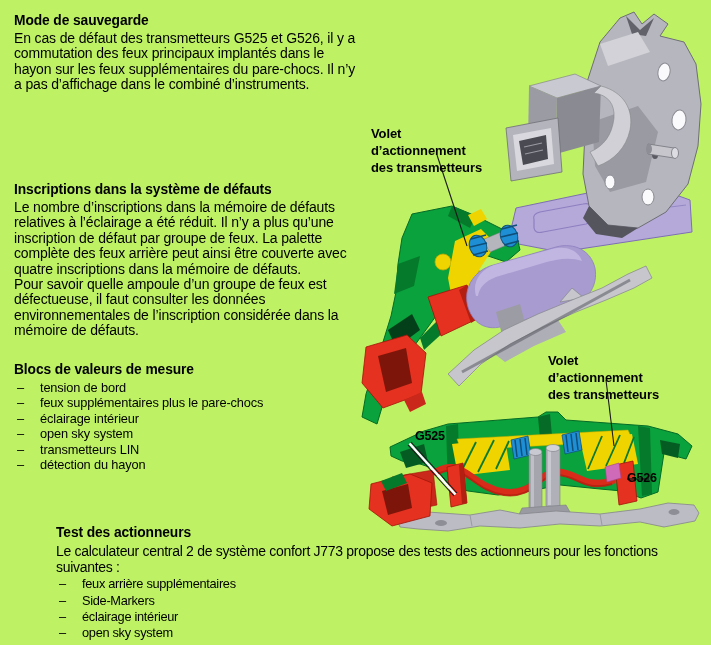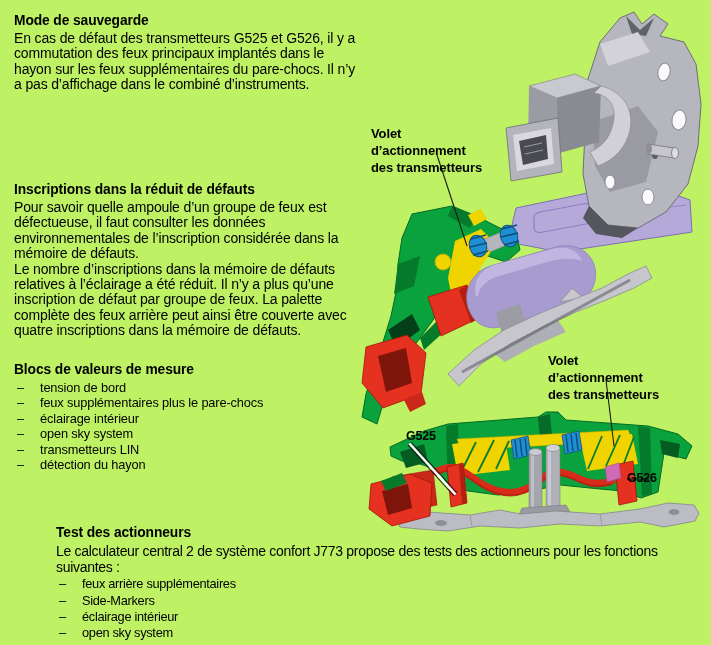--- a/index.html
+++ b/index.html
@@ -22,23 +22,23 @@
 <body>
 
 <div class="page">
 
   <div class="sec" id="sec1" style="top:12px;">
     <div class="hd">Mode de sauvegarde</div>
     <p class="para">En cas de défaut des transmetteurs G525 et G526, il y a commutation des feux principaux implantés dans le hayon sur les feux supplémentaires du pare-chocs. Il n’y a pas d’affichage dans le combiné d’instruments.</p>
   </div>
 
   <div class="sec" id="sec2" style="top:181px;">
-    <div class="hd">Inscriptions dans la réduit de défauts</div>
+    <div class="hd">Inscriptions dans la système de défauts</div>
+    <p class="para">Le nombre d’inscriptions dans la mémoire de défauts relatives à l’éclairage a été réduit. Il n’y a plus qu’une inscription de défaut par groupe de feux. La palette complète des feux arrière peut ainsi être couverte avec quatre inscriptions dans la mémoire de défauts.</p>
     <p class="para">Pour savoir quelle ampoule d’un groupe de feux est défectueuse, il faut consulter les données environnementales de l’inscription considérée dans la mémoire de défauts.</p>
-    <p class="para">Le nombre d’inscriptions dans la mémoire de défauts relatives à l’éclairage a été réduit. Il n’y a plus qu’une inscription de défaut par groupe de feux. La palette complète des feux arrière peut ainsi être couverte avec quatre inscriptions dans la mémoire de défauts.</p>
   </div>
 
   <div class="sec" id="sec3" style="top:361px;">
     <div class="hd">Blocs de valeurs de mesure</div>
     <div class="blist">
 
         <div class="bitem">
           <span class="dash">–</span>
           <span class="btext">tension de bord</span>
         </div>
@@ -255,16 +255,16 @@
       <path d="M606,380 L614,446"></path>
       <path d="M409.5,443.5 L455.5,494.5" stroke="#ffffff" stroke-width="2.4"></path>
       <path d="M408,445 L454,496"></path>
       <path d="M411,442 L457,493"></path>
       <path d="M627,479 L649,479" stroke-width="1.3"></path>
     </g>
   </svg>
 
   <div class="lbl" style="left:371px;top:125px;">Volet d’actionnement des transmetteurs</div>
   <div class="lbl" style="left:548px;top:352px;">Volet d’actionnement des transmetteurs</div>
-  <div class="glbl" style="left:406px;top:429px;">G525</div>
+  <div class="glbl" style="left:415px;top:429px;">G525</div>
   <div class="glbl" style="left:627px;top:471px;">G526</div>
 
 </div>
 
 </body></html>

